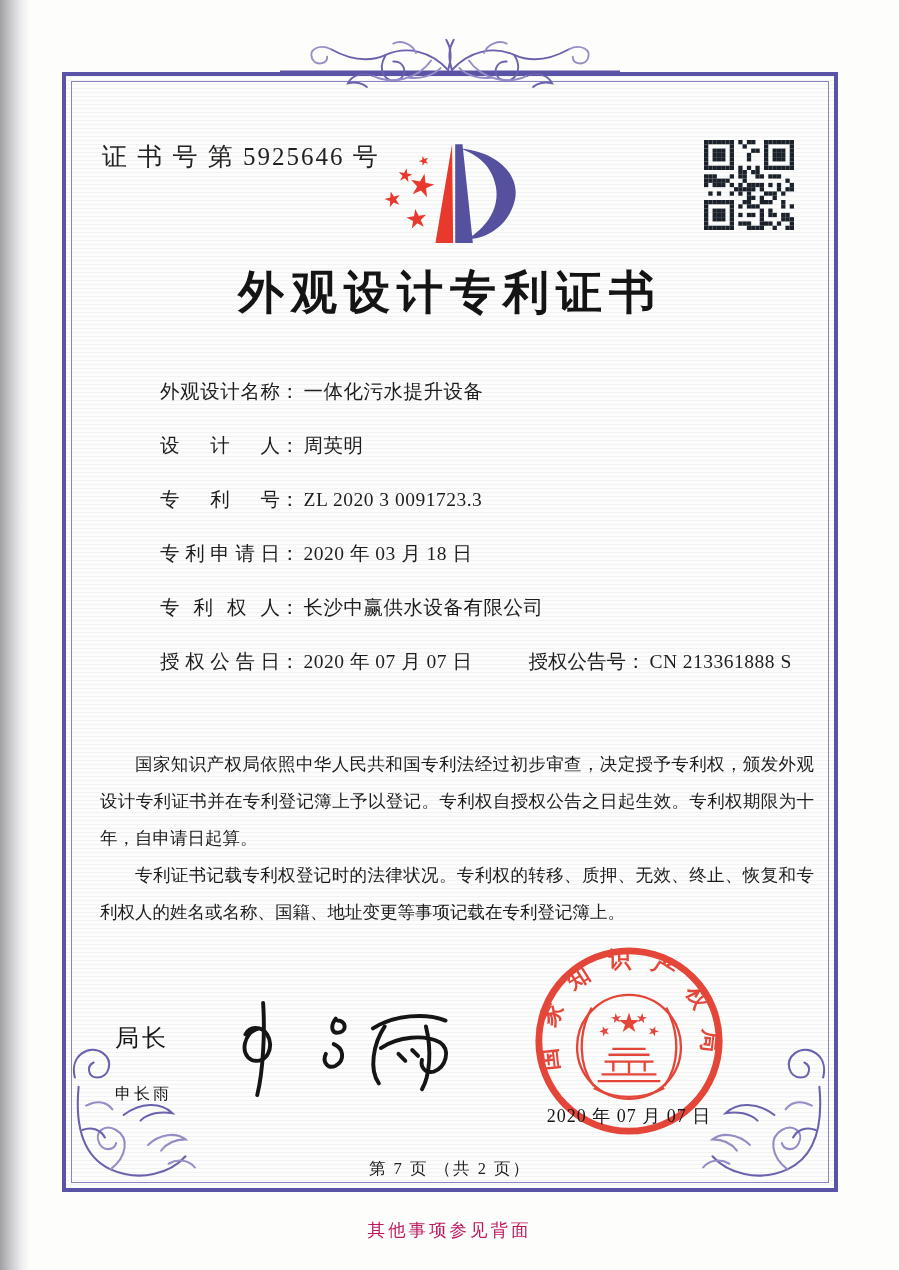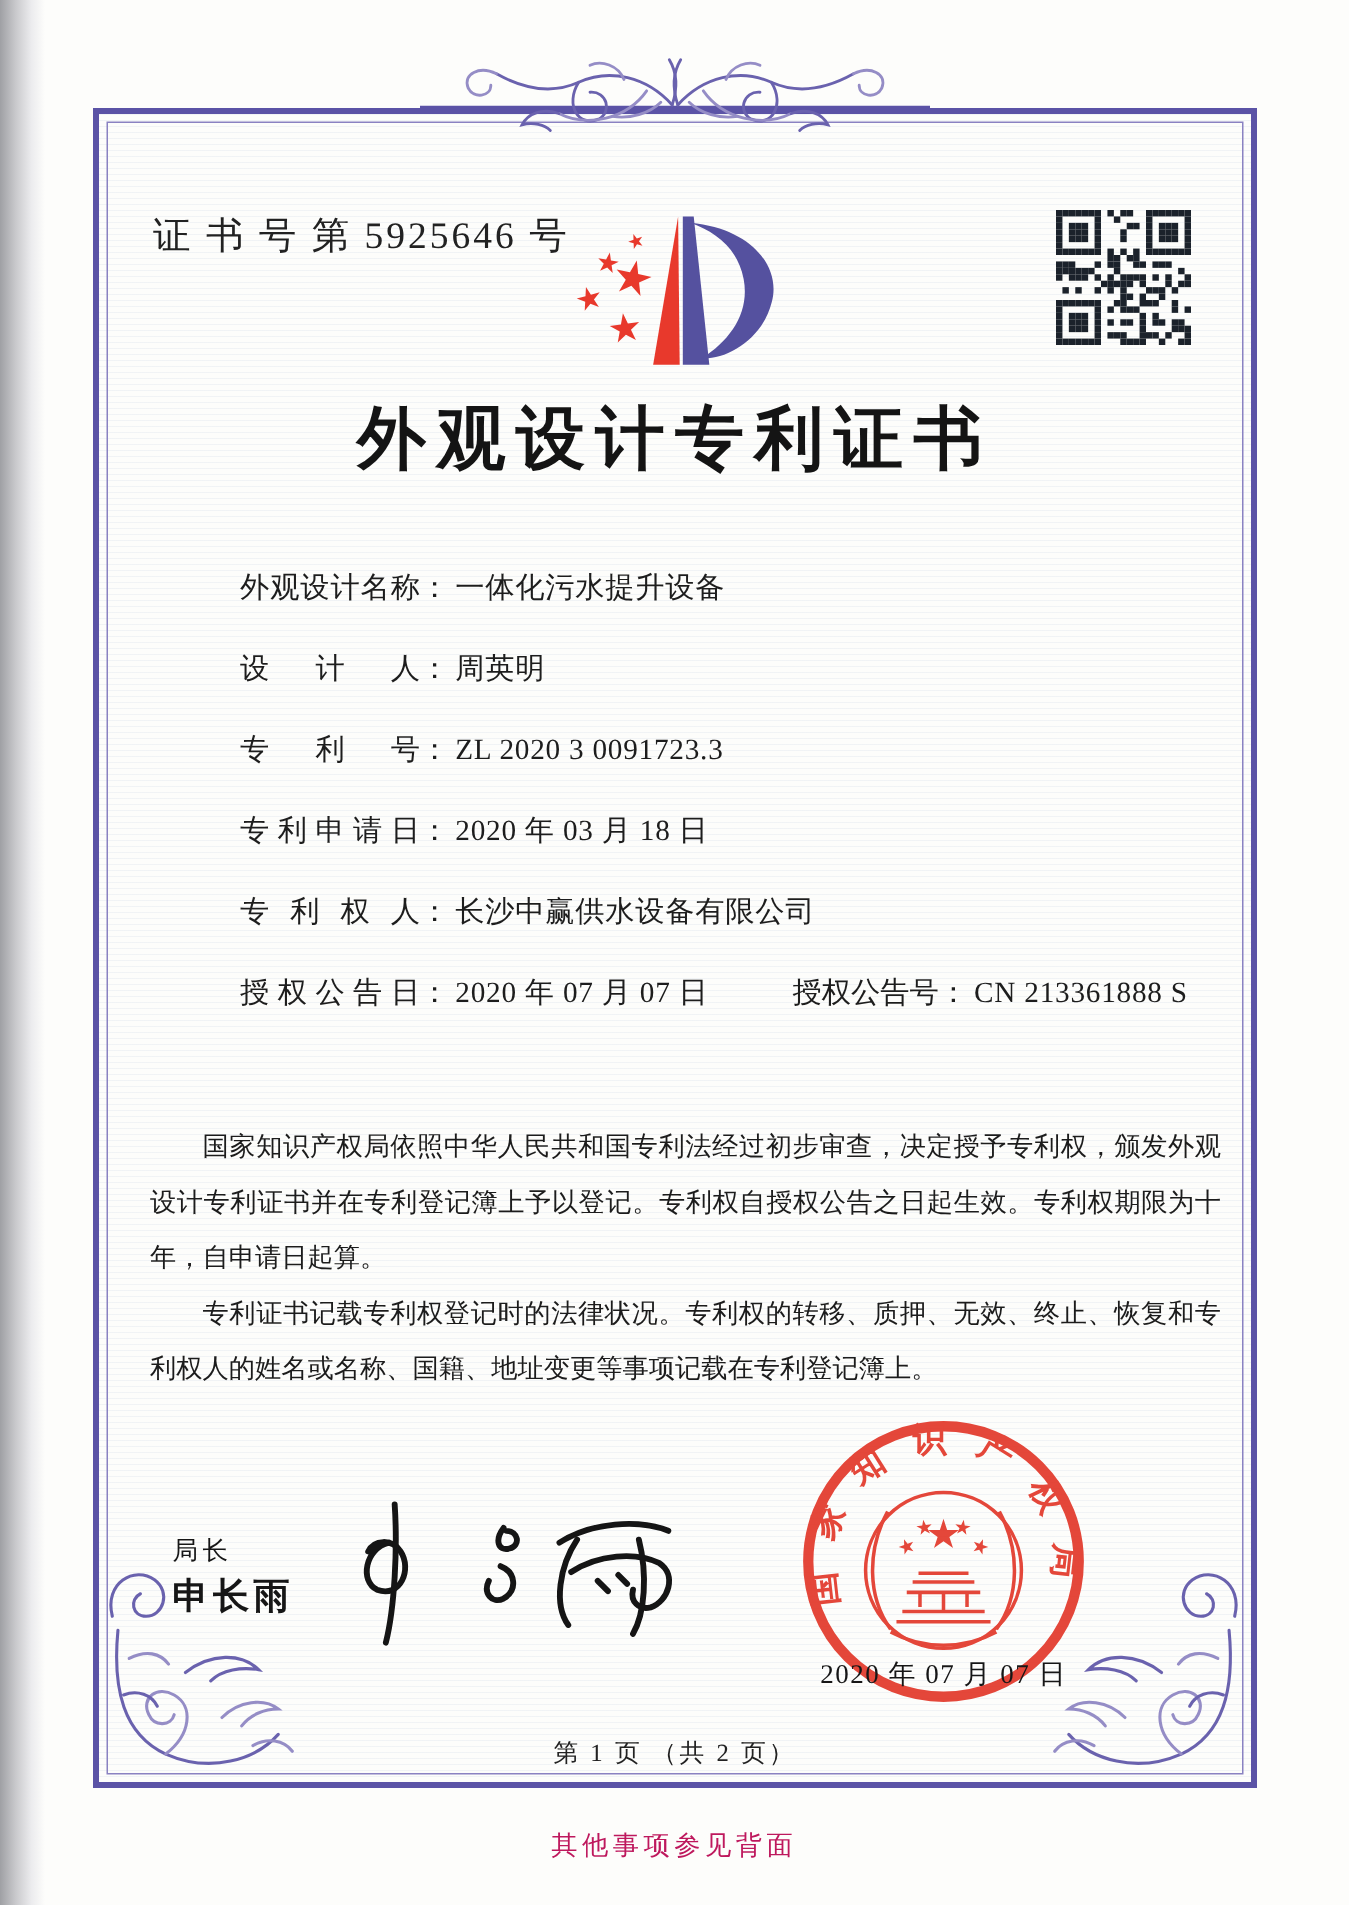--- a/index.html
+++ b/index.html
@@ -34,22 +34,22 @@
   .frow { height:54px; font-size:19.5px; color:#1d1d1d; white-space:nowrap;margin-left:48px; }
   .flabel { display:inline-block; width:120px; text-align:justify; text-align-last:justify; vertical-align:top; }
   .fcolon { display:inline-block; margin-right:4px; }
   .fvalue { letter-spacing:0.5px; }
   .grant-pair { margin-left:56px; }
 
   .body-text { position:absolute; left:100px; top:746px; width:714px; font-size:17.5px;
     line-height:37px; color:#1c1c1c; text-align:justify; }
   .body-text p { text-indent:2em; }
 
-  .sig-role  { position:absolute; left:115px; top:1022px; font-size:17px; letter-spacing:3px; color:#161616; }
-  .sig-name  { position:absolute; left:115px; top:1048px; font-size:24px; letter-spacing:3px; color:#161616;font-weight:bold; }
+  .sig-role  { position:absolute; left:115px; top:1022px; font-size:24px; letter-spacing:3px; color:#161616; }
+  .sig-name  { position:absolute; left:115px; top:1084px; font-size:16px; letter-spacing:3px; color:#161616; }
   .sig-hand  { position:absolute; left:218px; top:992px; }
 
   .seal { position:absolute; left:531px; top:943px; opacity:0.92; }
   .seal-date { position:absolute; left:531px; top:1104px; width:196px; text-align:center;
     font-size:18px; color:#161616; letter-spacing:1px; }
 
   .footer-page { position:absolute; left:62px; top:1158px; width:776px; text-align:center;
     font-size:16.5px; color:#222; letter-spacing:2px; }
   .back-note { position:absolute; left:0; top:1218px; width:899px; text-align:center;
     font-size:17.5px; color:#be185d; letter-spacing:3px; }
@@ -399,16 +399,16 @@
     <g fill="#e2382a">
       <use href="#star" transform="translate(100,82) scale(11)"></use>
       <use href="#star" transform="translate(75,90) scale(5.5) rotate(-20)"></use>
       <use href="#star" transform="translate(87,77) scale(5.5) rotate(-8)"></use>
       <use href="#star" transform="translate(113,77) scale(5.5) rotate(8)"></use>
       <use href="#star" transform="translate(125,90) scale(5.5) rotate(20)"></use>
     </g>
   </svg>
   <div class="seal-date">2020 年 07 月 07 日</div>
 
-  <div class="footer-page">第 1 页 （共 2 页）</div>
+  <div class="footer-page">第 7 页 （共 2 页）</div>
   <div class="back-note">其他事项参见背面</div>
 
 </div>
 
 </body></html>

